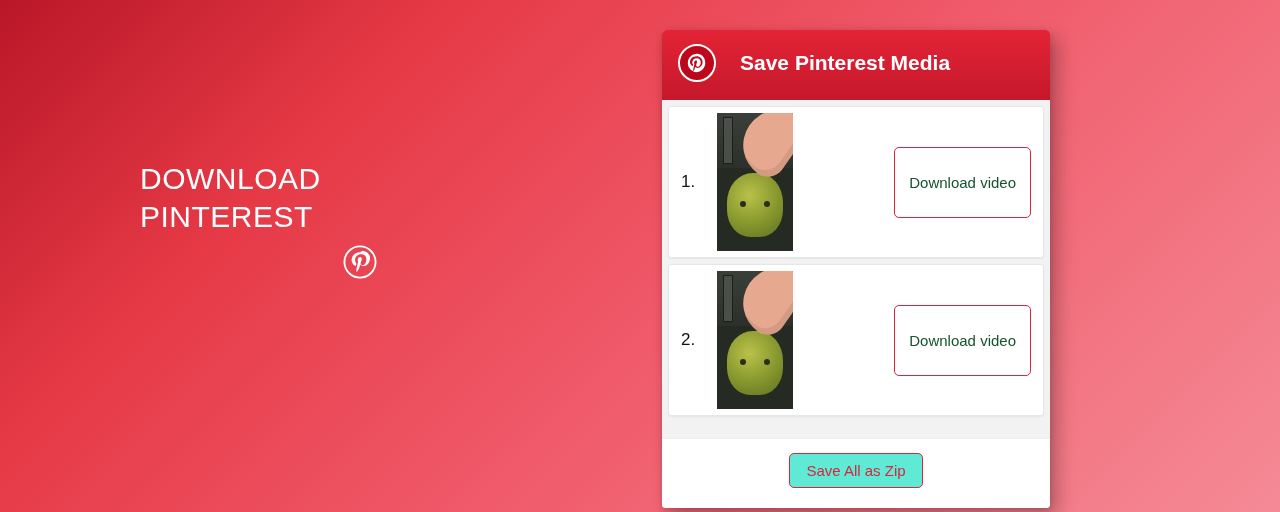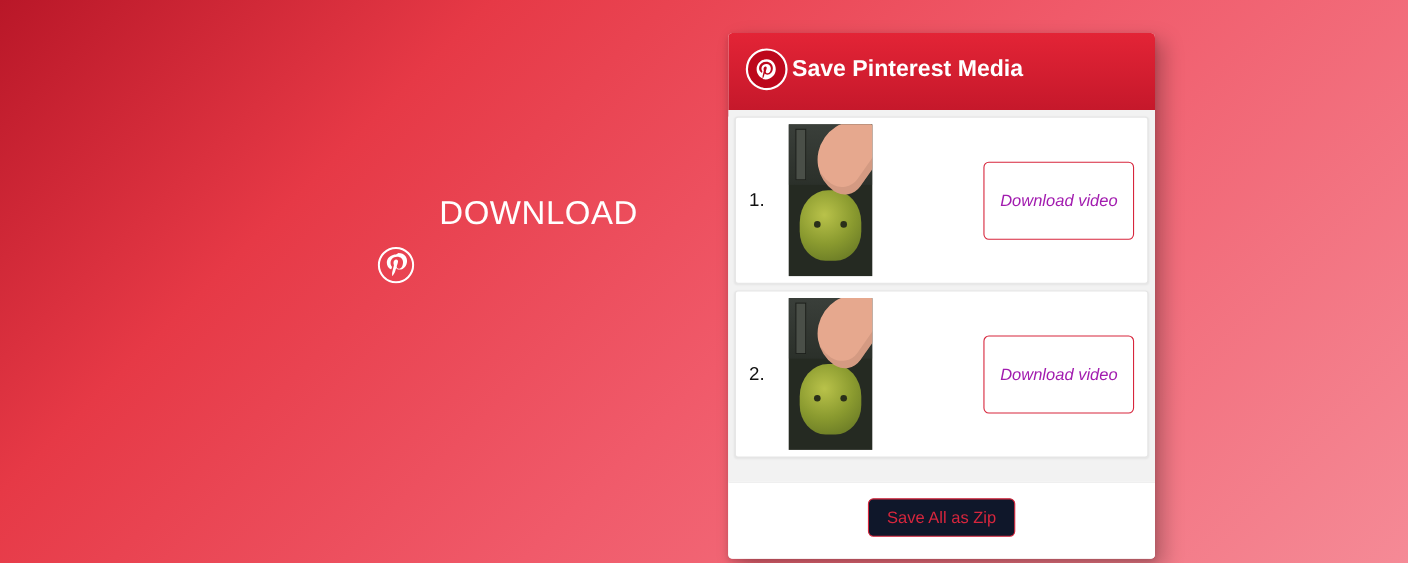--- a/index.html
+++ b/index.html
@@ -7,24 +7,24 @@
   body {
     font-family: -apple-system, BlinkMacSystemFont, "Segoe UI", Arial, sans-serif;
     background: linear-gradient(135deg, #b91728 0%, #e63946 25%, #f05a6a 55%, #f58a96 100%);
     position: relative;
   }
 
   
   .promo {
     position: absolute;
     left: 140px;
-    top: 176px;
+    top: 160px;
     width: 440px;
     color: #fff;
-    text-align: right;
+    text-align: left;
     letter-spacing: 0.5px;
   }
   .promo .line {
     font-weight: 300;
     line-height: 1.25;
   }
   .promo .l1 { font-size: 30px; }
   .promo .l2 { font-size: 30px; }
   .promo .l3 { font-size: 30px; }
   .promo .l4 { font-size: 30px; }
@@ -47,21 +47,21 @@
     overflow: hidden;
     display: flex;
     flex-direction: column;
   }
   .panel-header {
     background: linear-gradient(180deg, #e32436 0%, #c3172a 100%);
     color: #fff;
     padding: 14px 16px 24px 16px;
     display: flex;
     align-items: center;
-    gap: 4px;
+    gap: 24px;
   }
   .panel-header .circle {
     width: 38px; height: 38px;
     border-radius: 50%;
     border: 2px solid #fff;
     background: #bd081c;
     display: flex;
     align-items: center;
     justify-content: center;
     flex-shrink: 0;
@@ -129,52 +129,52 @@
     position:absolute; top:-8px; right:-4px; width:52px; height:70px;
     background: #e6a88e;
     transform: rotate(35deg);
     border-radius: 40px 10px 20px 40px;
     box-shadow: inset -6px -4px 0 rgba(0,0,0,0.08);
   }
 
   .card .btn {
     margin-left: auto;
     border: 1.5px solid #d7263d;
-    color: #a21caf;
+    color: #14532d;
     background: #fff;
     padding: 26px 14px;
     font-size: 15px;
     border-radius: 5px;
     cursor: pointer;
     white-space: nowrap;
-    font-style: italic;
   }
 
   .panel-footer {
     background: #fff;
     padding: 14px 0 20px 0;
     display: flex;
     justify-content: center;
     border-top: 1px solid #eee;
   }
   .panel-footer .btn {
     border: 1.5px solid #d7263d;
     color: #d7263d;
-    background: #0f172a;
+    background: #5eead4;
     padding: 8px 16px;
     font-size: 15px;
     border-radius: 5px;
     cursor: pointer;
   }
 </style>
 </head>
 <body>
 
 <div class="promo">
   <div class="line l1">DOWNLOAD</div>
+  <div class="line l4">PINTEREST</div>
   <div class="promo-icon">
     <svg width="34" height="34" viewBox="0 0 24 24" fill="none">
       <circle cx="12" cy="12" r="11" stroke="#fff" stroke-width="1.3" fill="none"></circle>
       <path d="M12 5.2c-3.4 0-5.9 2.3-5.9 5.3 0 1.9 1 3.5 2.6 4.1.2.1.4 0 .4-.2l.3-1.1c0-.2 0-.3-.1-.4-.5-.6-.8-1.4-.8-2.3 0-2.2 1.7-4 4.2-4 2.3 0 3.8 1.4 3.8 3.5 0 2.4-1.1 4.2-2.7 4.2-.9 0-1.5-.7-1.3-1.6.3-1.1.8-2.2.8-3 0-.7-.4-1.3-1.2-1.3-.9 0-1.7.9-1.7 2.2 0 .8.3 1.3.3 1.3l-1.1 4.5c-.2.9-.1 2 0 2.5 0 .1.2.2.3 0 .1-.2 1.3-1.8 1.6-2.9l.6-2.2c.3.6 1.2 1.1 2.2 1.1 2.8 0 4.8-2.6 4.8-5.7 0-2.7-2.3-5-5.5-5z" fill="#fff"></path>
     </svg>
   </div>
 </div>
 
 <div class="panel">
   <div class="panel-header">

